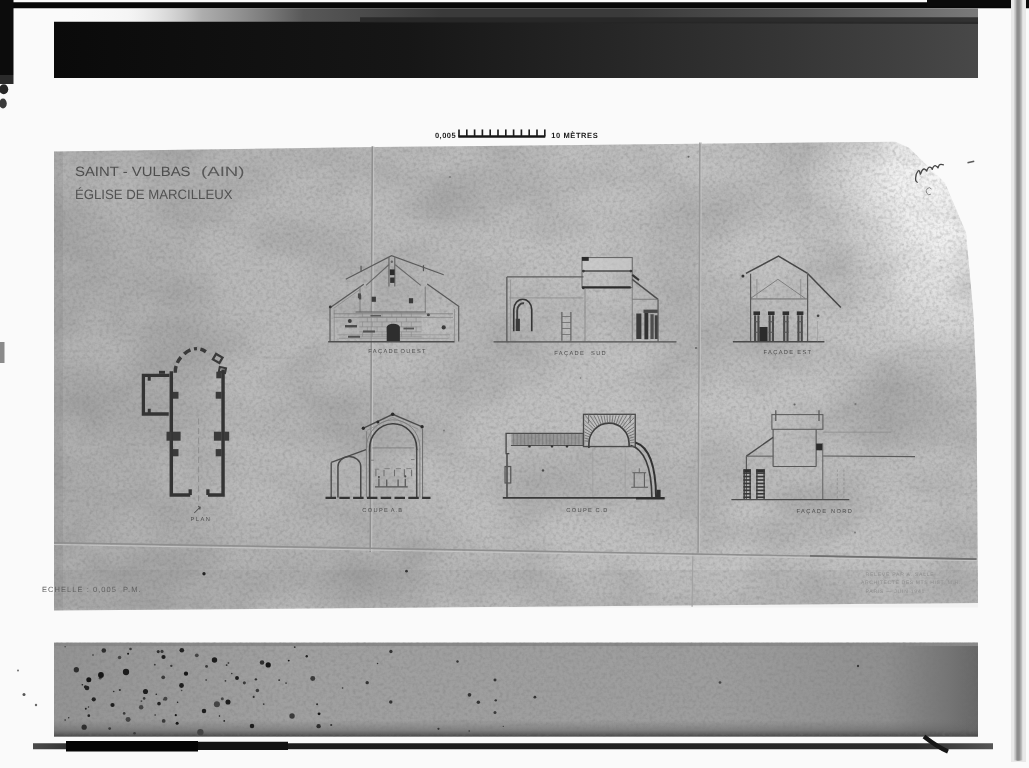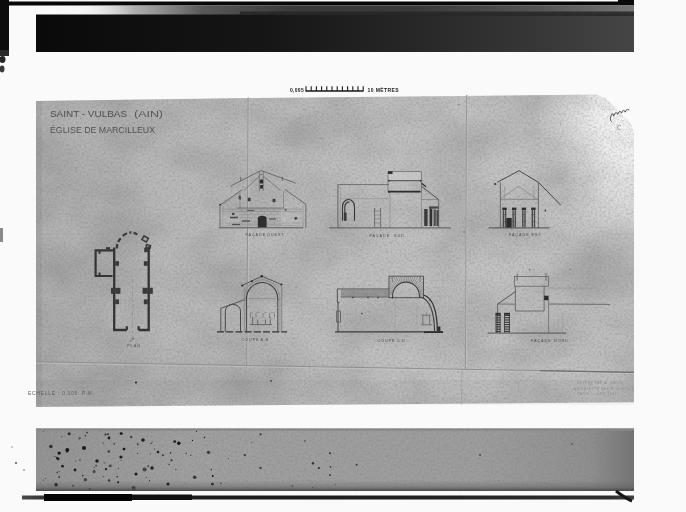--- a/index.html
+++ b/index.html
@@ -1,16 +1,16 @@
 <!DOCTYPE html>
 <html><head>
 <meta charset="utf-8">
 <style>
 html,body{margin:0;padding:0;background:#fafafa;}
-#photo{position:relative;width:634px;height:512px;overflow:hidden;font-family:"Liberation Sans",sans-serif;}
+#photo{position:relative;width:686px;height:512px;overflow:hidden;font-family:"Liberation Sans",sans-serif;}
 </style>
 </head>
 <body>
 
 <div id="photo">
 <svg width="686" height="512" viewBox="0 0 686 512" xmlns="http://www.w3.org/2000/svg" font-family="Liberation Sans, sans-serif">
 <defs>
 <linearGradient id="gapgrad" x1="0" y1="0" x2="1" y2="0">
 <stop offset="0" stop-color="#ffffff" stop-opacity="0"></stop>
 <stop offset="0.08" stop-color="#e0e0e0" stop-opacity="0.2"></stop>

